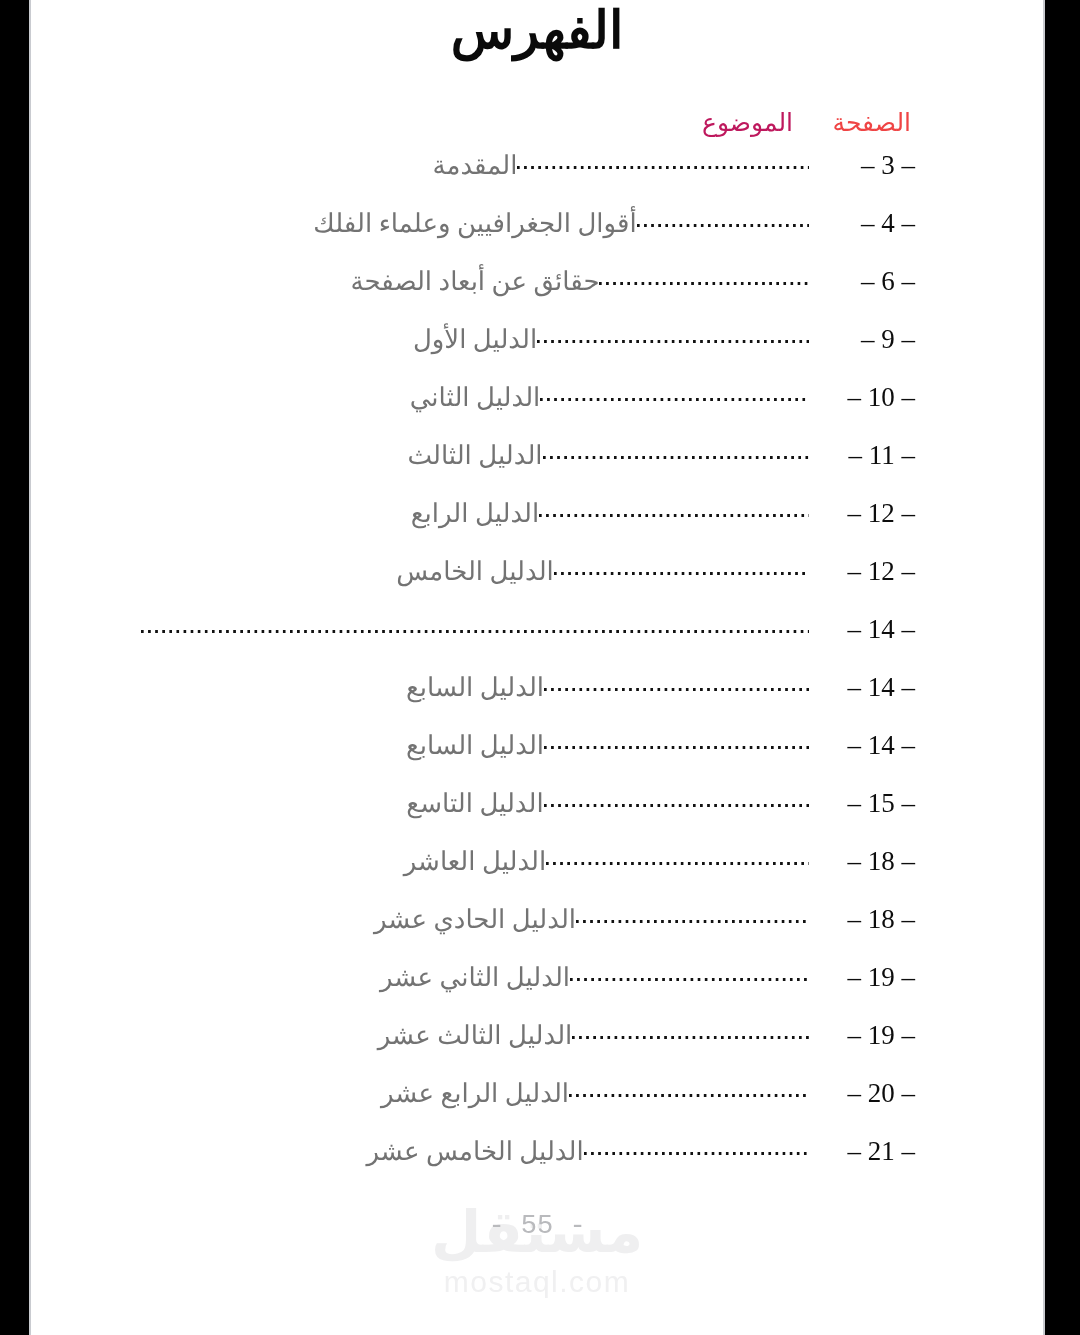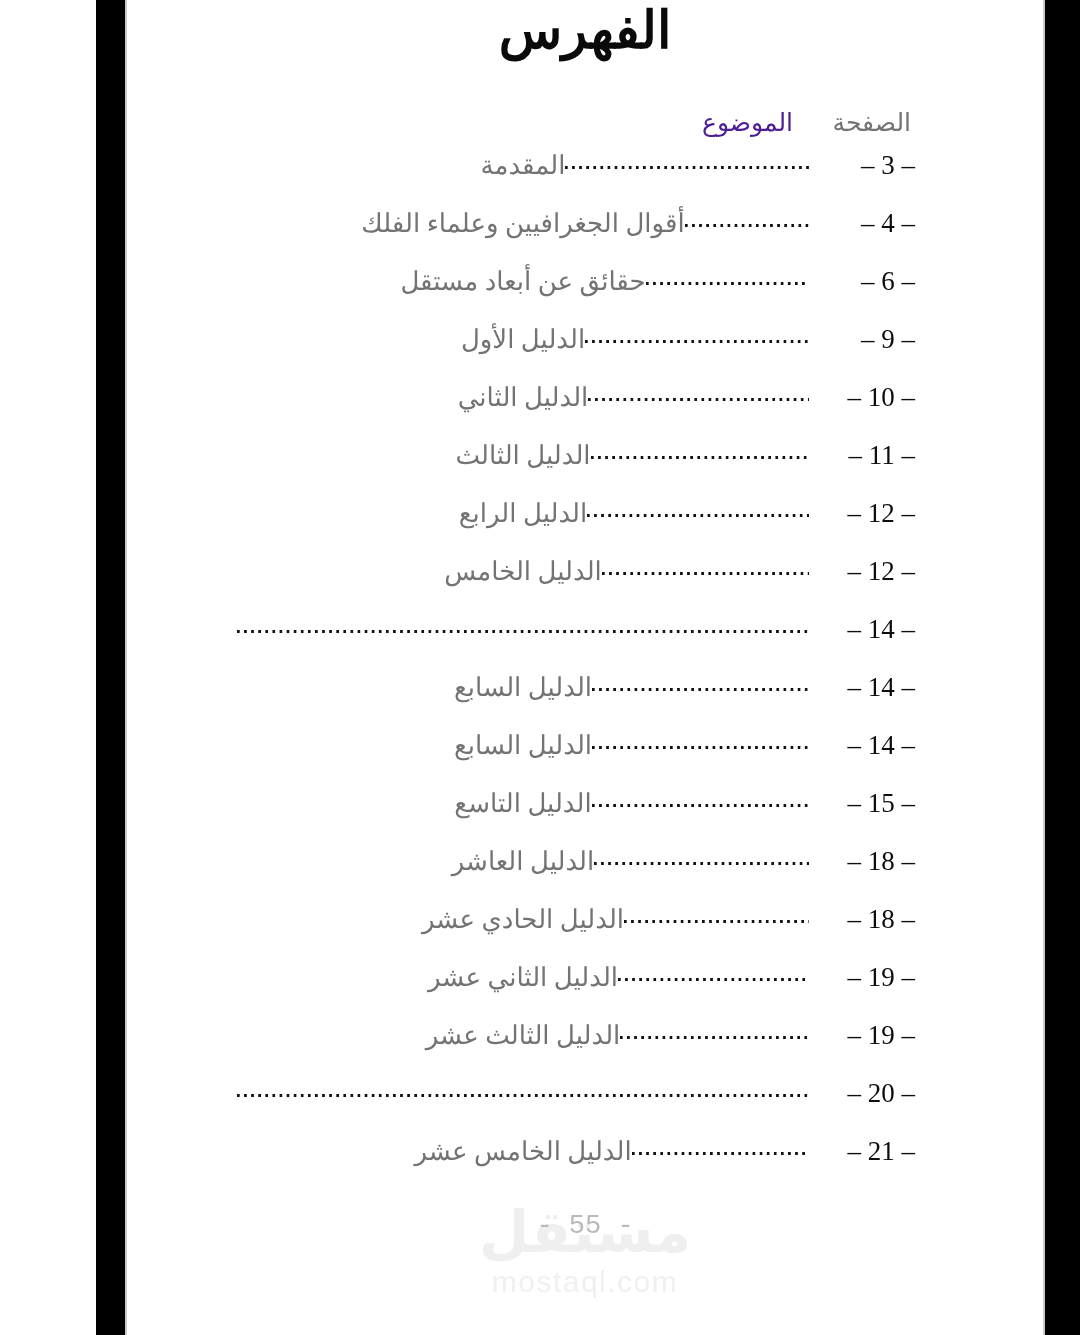--- a/index.html
+++ b/index.html
@@ -3,21 +3,21 @@
 <meta charset="utf-8">
 <style>
   html, body {
     margin: 0;
     padding: 0;
     background: #ffffff;
   }
 
   .page {
     position: relative;
-    width: 984px;
+    width: 1080px;
     height: 1335px;
     background: #ffffff;
     overflow: hidden;
     font-family: "Liberation Serif", "DejaVu Serif", serif;
   }
 
   
   .edge-bar {
     position: absolute;
     top: 0;
@@ -61,28 +61,28 @@
   .toc-header {
     display: flex;
     flex-direction: row;
     align-items: baseline;
     height: 42px;
   }
   .toc-header .head-subject {
     flex: 1 1 auto;
     text-align: right;
     font-size: 25px;
-    color: #4c1d95;
+    color: #be185d;
     padding-left: 4px;
   }
   .toc-header .head-page {
     flex: 0 0 118px;
     text-align: right;
     font-size: 25px;
-    color: #737373;
+    color: #ef4444;
     padding-right: 22px;
   }
 
   .toc-row {
     display: flex;
     flex-direction: row;
     align-items: baseline;
     height: 58px;
   }
 
@@ -198,21 +198,21 @@
             <div class="row-subject">المقدمة</div>
           </div>
           <div class="toc-row">
             <div class="row-page">– 4 –</div>
             <div class="row-leader"></div>
             <div class="row-subject">أقوال الجغرافيين وعلماء الفلك</div>
           </div>
           <div class="toc-row">
             <div class="row-page">– 6 –</div>
             <div class="row-leader"></div>
-            <div class="row-subject">حقائق عن أبعاد مستقل</div>
+            <div class="row-subject">حقائق عن أبعاد الصفحة</div>
           </div>
           <div class="toc-row">
             <div class="row-page">– 9 –</div>
             <div class="row-leader"></div>
             <div class="row-subject">الدليل الأول</div>
           </div>
           <div class="toc-row">
             <div class="row-page">– 10 –</div>
             <div class="row-leader"></div>
             <div class="row-subject">الدليل الثاني</div>
@@ -267,20 +267,21 @@
             <div class="row-subject">الدليل الثاني عشر</div>
           </div>
           <div class="toc-row">
             <div class="row-page">– 19 –</div>
             <div class="row-leader"></div>
             <div class="row-subject">الدليل الثالث عشر</div>
           </div>
           <div class="toc-row">
             <div class="row-page">– 20 –</div>
             <div class="row-leader"></div>
+            <div class="row-subject">الدليل الرابع عشر</div>
           </div>
           <div class="toc-row">
             <div class="row-page">– 21 –</div>
             <div class="row-leader"></div>
             <div class="row-subject">الدليل الخامس عشر</div>
           </div>
         </div>
 
     </div>
 

